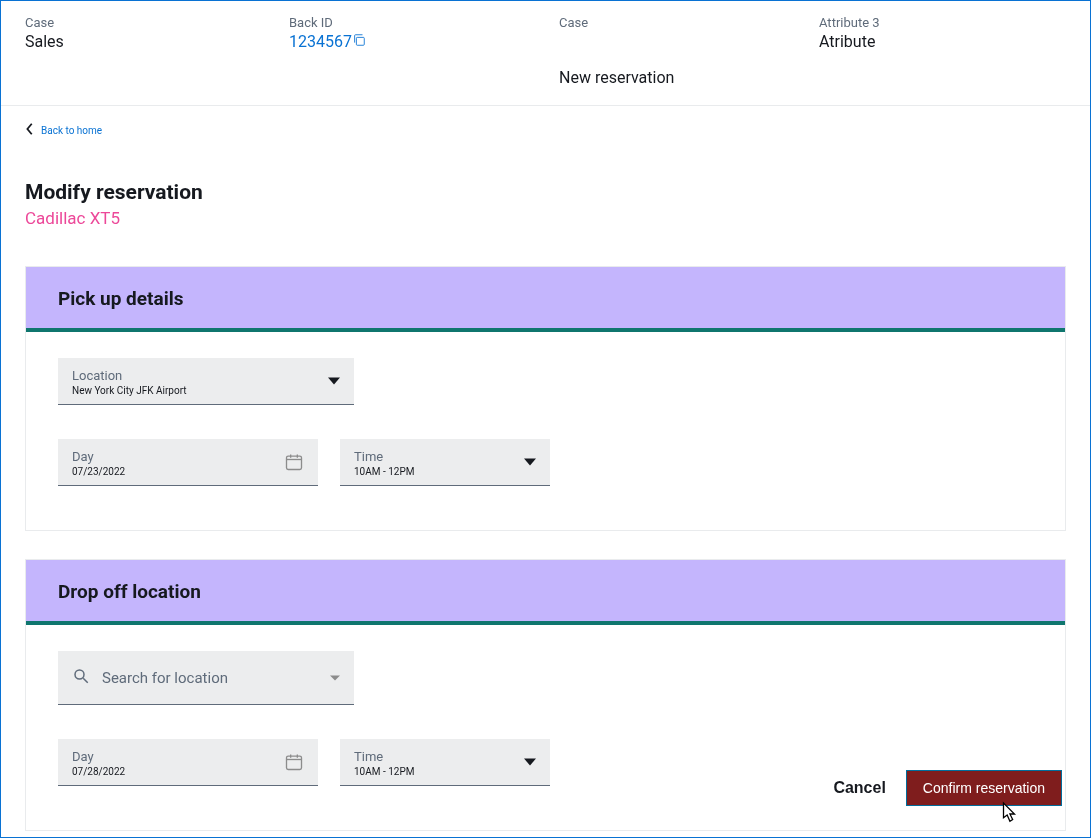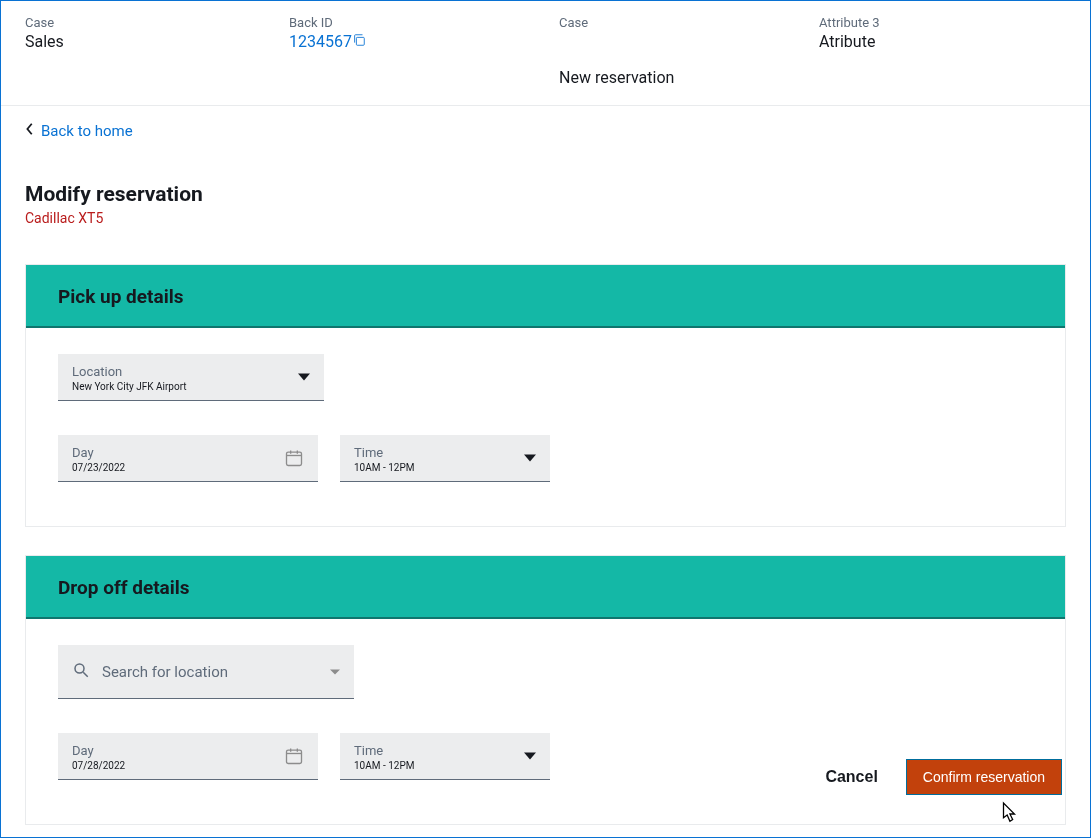--- a/index.html
+++ b/index.html
@@ -29,50 +29,50 @@
   .header-col.c4 { width: 240px; }
   .header-label { font-size: 13px; color: #5f6b7a; margin-bottom: 2px; }
   .header-value { font-size: 16px; color: #16191f; }
   .header-value.link { color: #0972d3; display:flex; align-items:center; gap:0; }
   .copy-icon svg { width:14px; height:14px; stroke:#0972d3; }
 
   
   .main { padding: 12px 24px 0 24px; }
   .back-link {
     display:inline-flex; align-items:center; gap:6px;
-    color:#0972d3; font-size:15px; cursor:pointer; padding:4px 0;
+    color:#0972d3; font-size:10px; cursor:pointer; padding:4px 0;
   }
   .back-link svg { width:10px; height:14px; stroke:#16191f; stroke-width:2; fill:none; }
   .page-title { font-size:21px; font-weight:700; margin-top:38px; }
-  .page-subtitle { font-size:14px; color:#b91c1c; margin-top:4px; }
+  .page-subtitle { font-size:17px; color:#ec4899; margin-top:4px; }
 
   
   .panel { border:1px solid #e9ebed; margin-top:38px; }
   .panel-header {
-    background:#14b8a6; border-bottom:2px solid #0f766e;
+    background:#c4b5fd; border-bottom:4px solid #0f766e;
     padding:20px 32px 18px 32px;
   }
   .panel-header h3 { margin:0; font-size:19px; font-weight:700; }
   .panel-body { padding:26px 32px 44px 32px; }
 
   
   .field {
     background:#ecedee;
     border-bottom:1px solid #5f6b7a;
     padding:10px 14px 8px 14px;
     position:relative;
     cursor:pointer;
   }
   .field .flabel { font-size:13px; color:#5f6b7a; margin-bottom:2px; }
   .field .fvalue { font-size:10px; color:#16191f; }
   .field .right-icon {
     position:absolute; right:14px; top:50%; transform:translateY(-50%);
     display:flex; align-items:center; pointer-events:none;
   }
-  .field.wide { width:266px; }
+  .field.wide { width:296px; }
   .field.day { width:260px; }
   .field.time { width:210px; }
   .row { display:flex; gap:22px; margin-top:34px; }
 
   .caret-down {
     width:0; height:0; border-left:6px solid transparent;
     border-right:6px solid transparent; border-top:7px solid #16191f;
   }
   .caret-down.small {
     border-left:5px solid transparent; border-right:5px solid transparent;
@@ -83,26 +83,26 @@
   
   .field.search {
     display:flex; align-items:center; gap:12px; padding:16px 14px;
     width:296px;
   }
   .field.search .fvalue { color:#5f6b7a; font-size:15px; }
   .search-icon svg { width:18px; height:18px; stroke:#5f6b7a; stroke-width:2; fill:none; }
 
   
   .footer {
-    position:absolute; bottom:42px; right:28px;
-    display:flex; align-items:center; gap:24px;
+    position:absolute; bottom:31px; right:28px;
+    display:flex; align-items:center; gap:16px;
   }
   .btn-cancel { background:none; border:none; font-size:16px; font-weight:700; color:#16191f; cursor:pointer; padding:6px 4px; }
   .btn-primary {
-    background:#c2410c; border:1px solid #006d9c; color:#fff;
+    background:#7f1d1d; border:1px solid #006d9c; color:#fff;
     font-size:14px; padding:9px 16px; cursor:pointer;
   }
   .cursor {
     position:absolute; right:70px; bottom:10px;
     width:22px; height:26px; pointer-events:none;
   }
   .cursor svg { width:22px; height:26px; }
 </style>
 </head>
 <body>
@@ -179,21 +179,21 @@
               <div class="caret-down"></div>
             </div>
         </div>
       </div>
     </div>
   </div>
 
   
   <div class="panel" style="margin-top:28px;">
     <div class="panel-header">
-      <h3>Drop off details</h3>
+      <h3>Drop off location</h3>
     </div>
     <div class="panel-body">
       <div class="field wide search">
         <span class="search-icon">
           <svg viewBox="0 0 24 24">
               <circle cx="10" cy="10" r="6"></circle>
               <line x1="15" y1="15" x2="21" y2="21"></line>
             </svg>
         </span>
         <span class="fvalue">Search for location</span>

